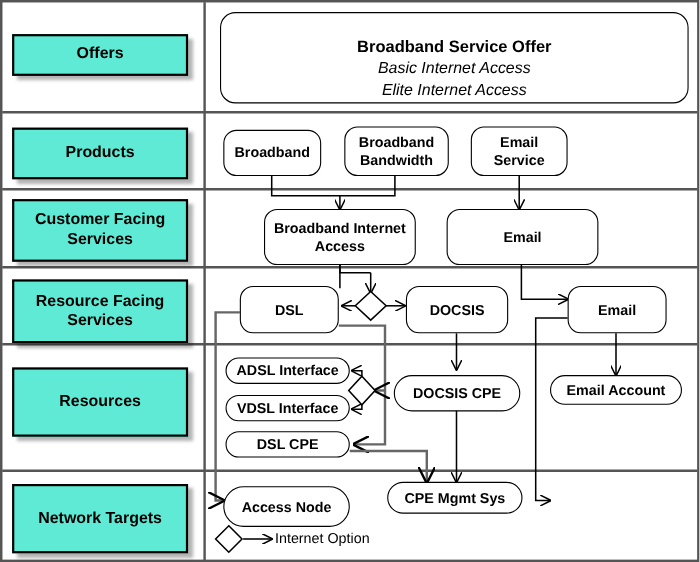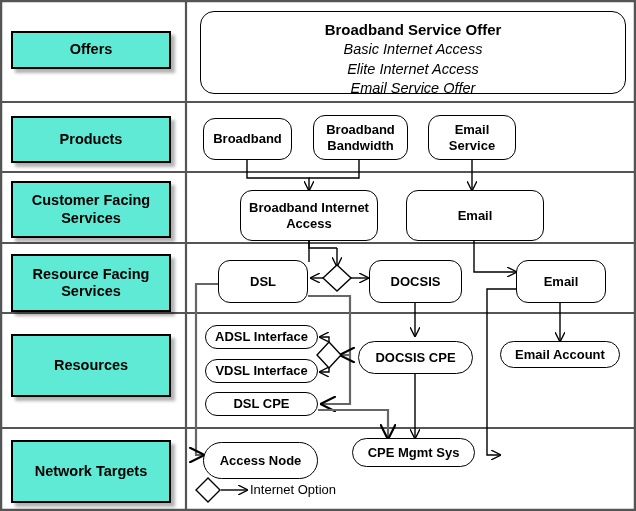--- a/index.html
+++ b/index.html
@@ -12,21 +12,21 @@
            font-weight:bold;font-size:14.5px;color:#000;text-align:center;line-height:1.18;}
   .node{position:absolute;background:#fff;border:1.4px solid #000;
         display:flex;align-items:center;justify-content:center;
         font-weight:bold;font-size:13px;color:#000;text-align:center;line-height:1.16;
         box-sizing:border-box;}
   .r10{border-radius:12px;}
   .pill{border-radius:40px;}
   .offer{position:absolute;background:#fff;border:1.4px solid #000;border-radius:14px;
          box-sizing:border-box;display:flex;flex-direction:column;align-items:center;
          justify-content:flex-start;padding-top:8px;}
-  .offer .t1{font-weight:bold;font-size:15px;line-height:1.35;}
+  .offer .t1{font-weight:bold;font-size:15px;line-height:1.35;margin-top:13px;}
   .offer .t2{font-style:italic;font-size:14.5px;line-height:1.35;}
   .legend-text{position:absolute;font-size:13px;color:#000;white-space:nowrap;}
 </style>
 </head>
 <body>
 
 <div id="canvas">
 
   <svg id="svglayer" viewBox="0 0 636 511" xmlns="http://www.w3.org/2000/svg">
     <defs>
@@ -156,21 +156,20 @@
   </div>
 
   <div class="lbl-box" style="left:11px;top:440px;width:156px;height:59px;">
     <span>Network Targets</span>
   </div>
 
   <div class="offer" style="left:200px;top:11px;width:426px;height:83px;">
     <div class="t1">Broadband Service Offer</div>
     <div class="t2">Basic Internet Access</div>
     <div class="t2">Elite Internet Access</div>
-    <div class="t2">Email Service Offer</div>
   </div>
 
   <div class="node r10" style="left:203px;top:118px;width:89px;height:42px;">
     <span style="white-space:pre-line;">Broadband</span>
   </div>
   <div class="node r10" style="left:313px;top:115px;width:95px;height:45px;">
     <span style="white-space:pre-line;">Broadband
 Bandwidth</span>
   </div>
   <div class="node r10" style="left:428px;top:115px;width:88px;height:45px;">

